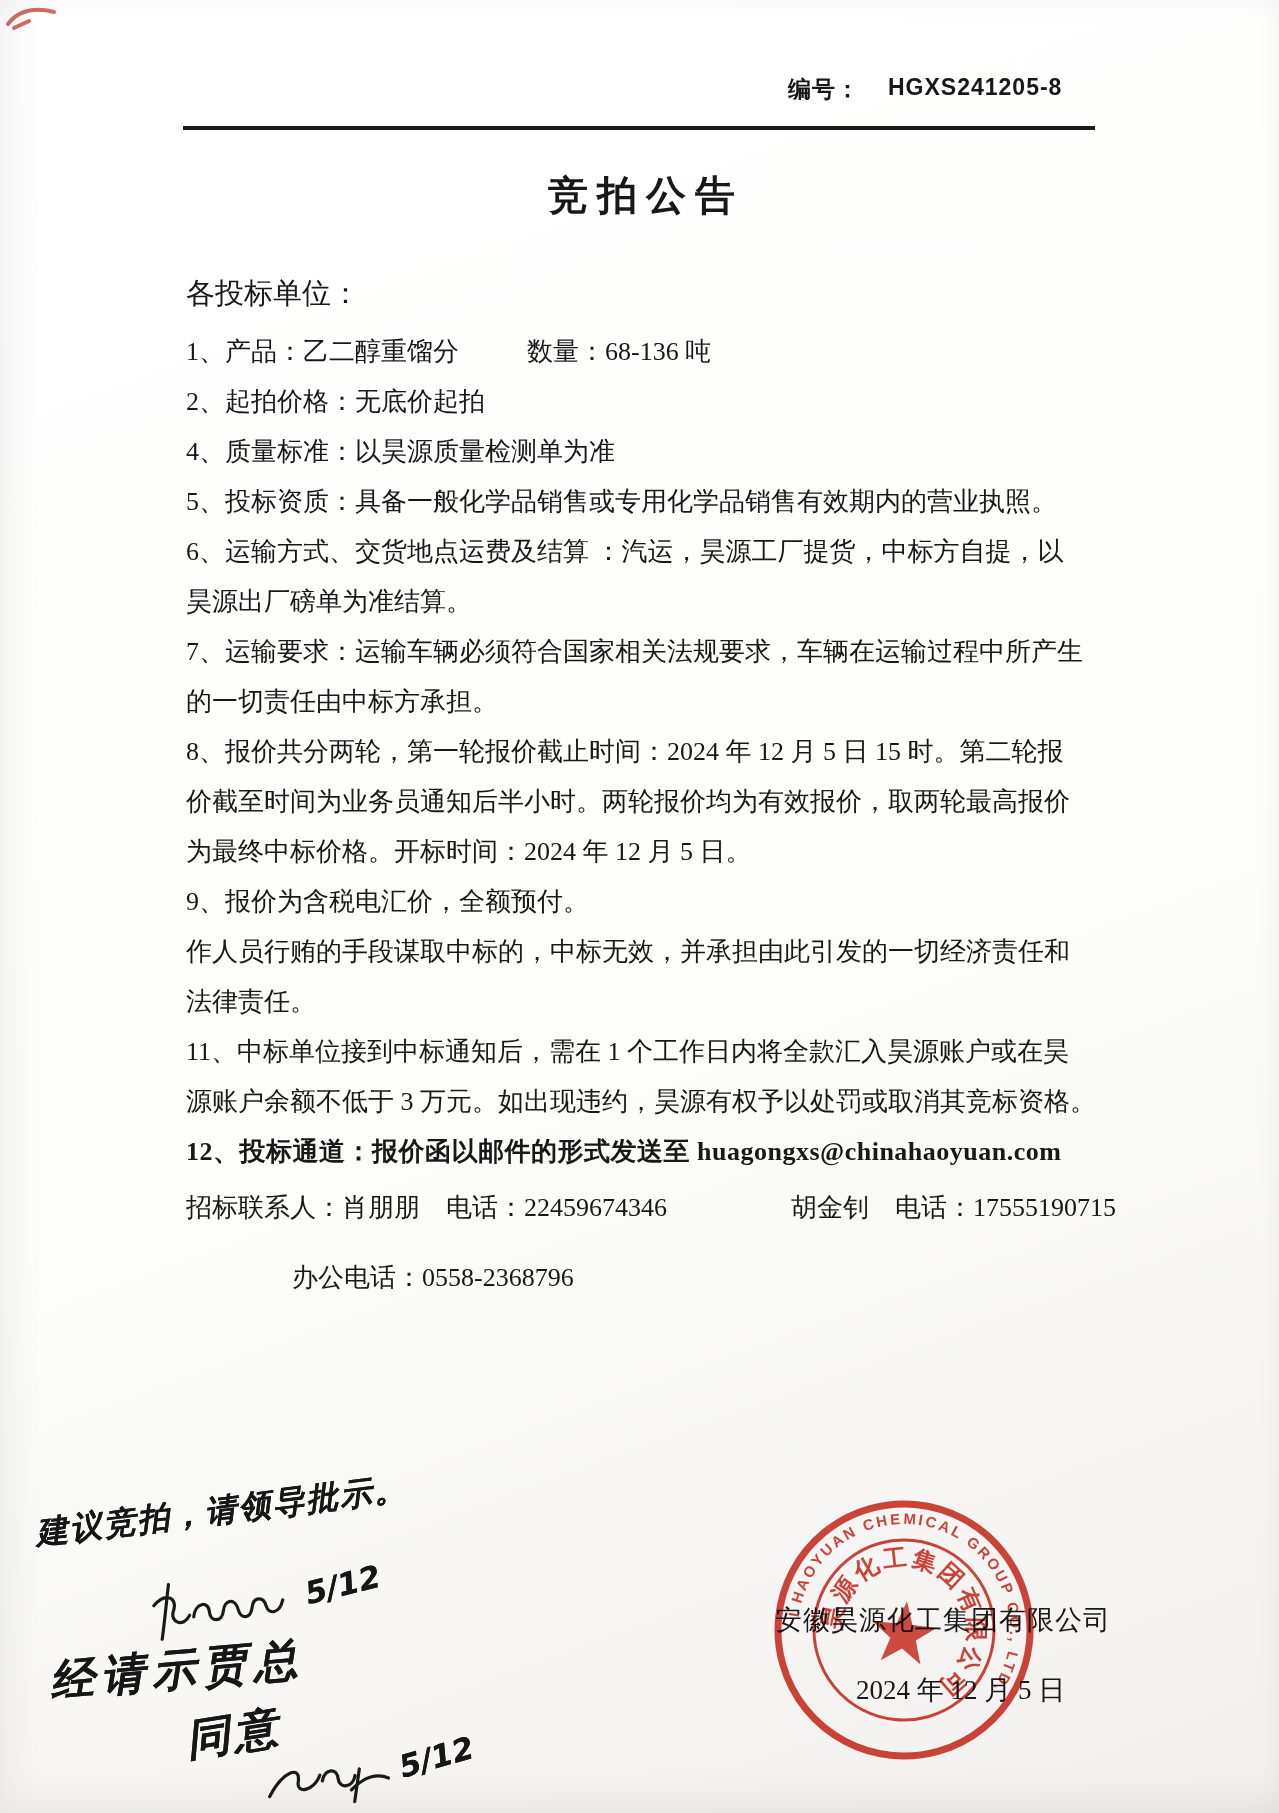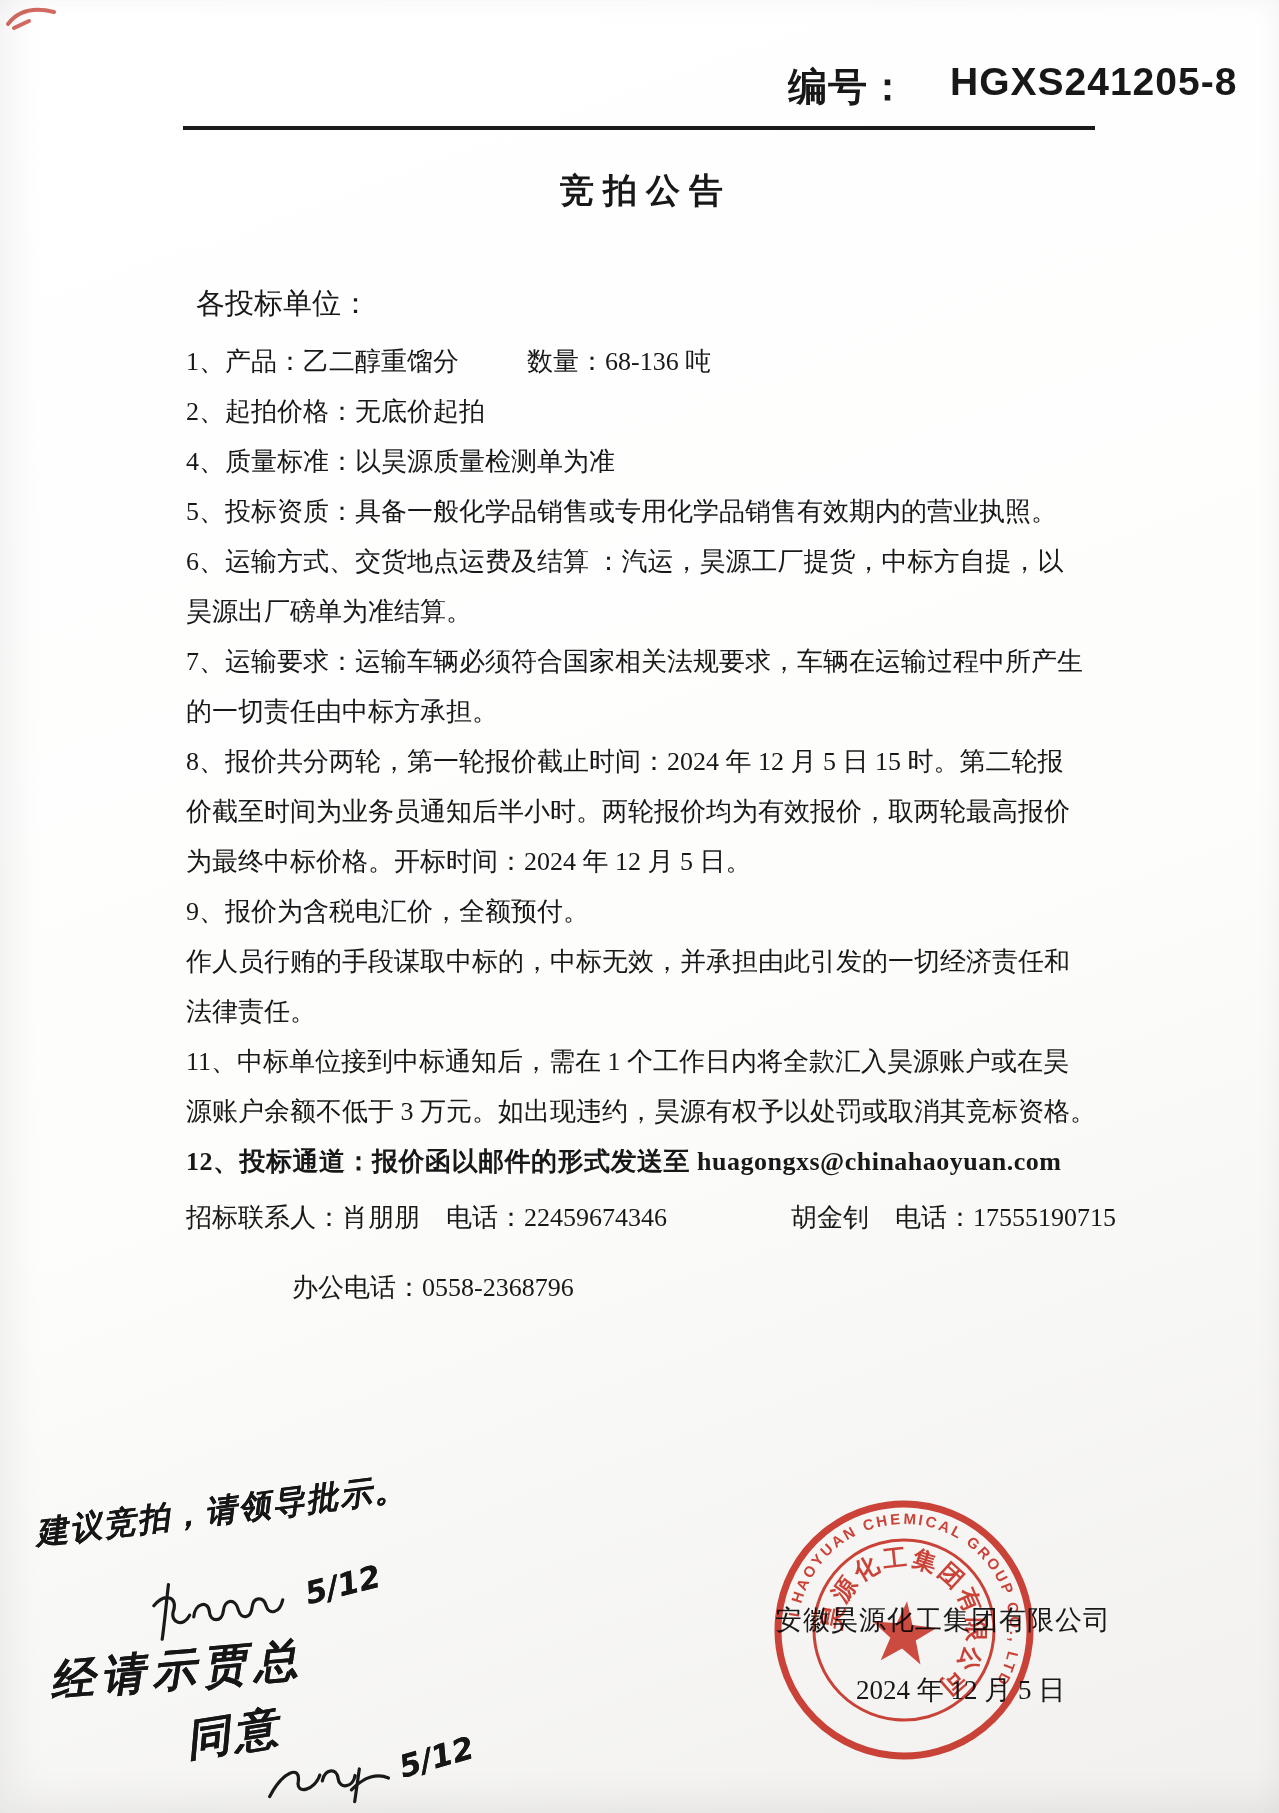--- a/index.html
+++ b/index.html
@@ -9,37 +9,37 @@
     overflow:hidden;color:#181818;
     font-family:"Liberation Serif","DejaVu Serif",serif;
   }
   .page::after{
     content:"";position:absolute;inset:0;pointer-events:none;
     box-shadow:inset 14px -16px 34px rgba(0,0,0,.05), inset -8px 6px 22px rgba(0,0,0,.025);
   }
   .corner-mark{position:absolute;top:2px;left:4px;}
 
   .docnum{
-    position:absolute;top:60px;left:788px;display:flex;gap:42px;
+    position:absolute;top:74px;left:788px;display:flex;gap:28px;
     font-family:"Liberation Sans","DejaVu Sans",sans-serif;
-    font-weight:bold;font-size:39px;letter-spacing:1px;white-space:nowrap;
+    font-weight:bold;font-size:23px;letter-spacing:1px;white-space:nowrap;
   }
   .rule{position:absolute;left:183px;top:126px;width:912px;height:4px;background:#1b1b1b;}
 
   .title{
     position:absolute;top:168px;left:186px;width:920px;text-align:center;
     font-family:"Liberation Sans","DejaVu Sans",sans-serif;
-    font-weight:bold;font-size:34px;letter-spacing:9px;white-space:nowrap;
+    font-weight:bold;font-size:40px;letter-spacing:9px;white-space:nowrap;
   }
 
   .body{
     position:absolute;left:186px;top:271px;width:930px;
     font-size:26px;line-height:50px;white-space:nowrap;
   }
-  .salutation{margin:10px;font-size:29px;line-height:44px;}
+  .salutation{margin:0;font-size:29px;line-height:44px;}
   .intro{margin:15px 0 0 0;line-height:44px;text-indent:56px;}
   .items{margin-top:12px;}
   .items p{margin:0;}
   .g16{margin-top:16px;} .g18{margin-top:18px;} .g20{margin-top:20px;} .g28{margin-top:28px;}
   .qty{display:inline-block;margin-left:68px;}
   .email{font-weight:600;letter-spacing:.5px;}
 
   .contacts{display:flex;margin-top:9px;line-height:44px;}
   .c-left{display:flex;gap:26px;}
   .c-right{margin-left:auto;display:flex;gap:26px;}

